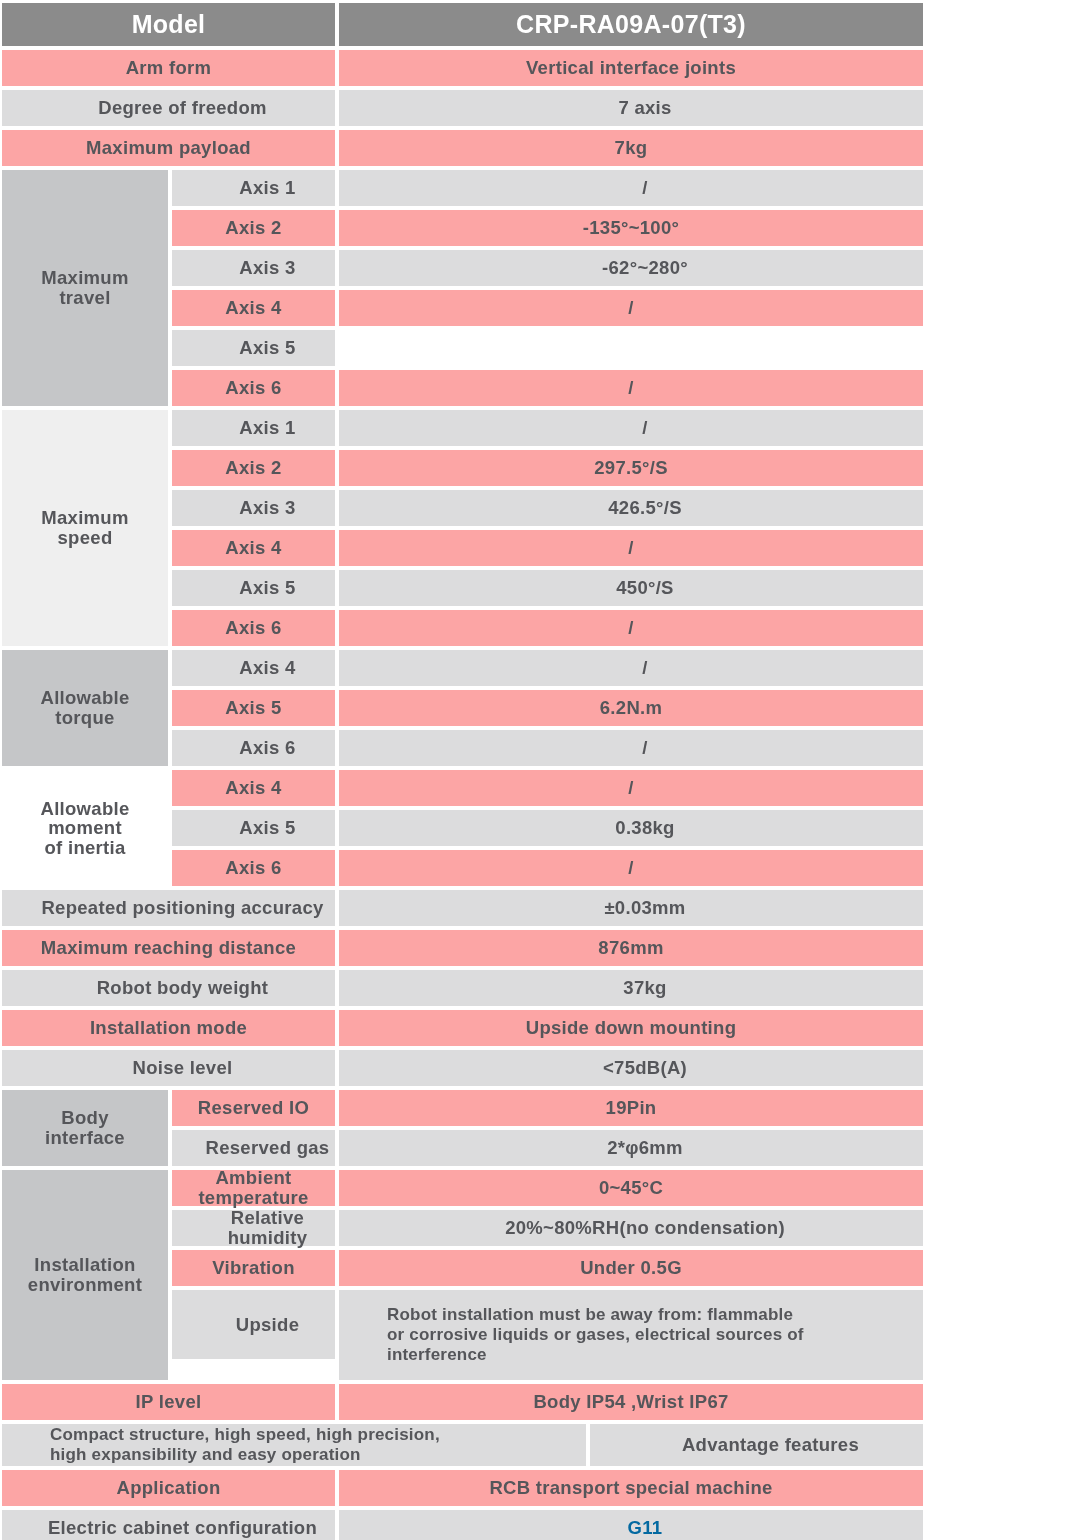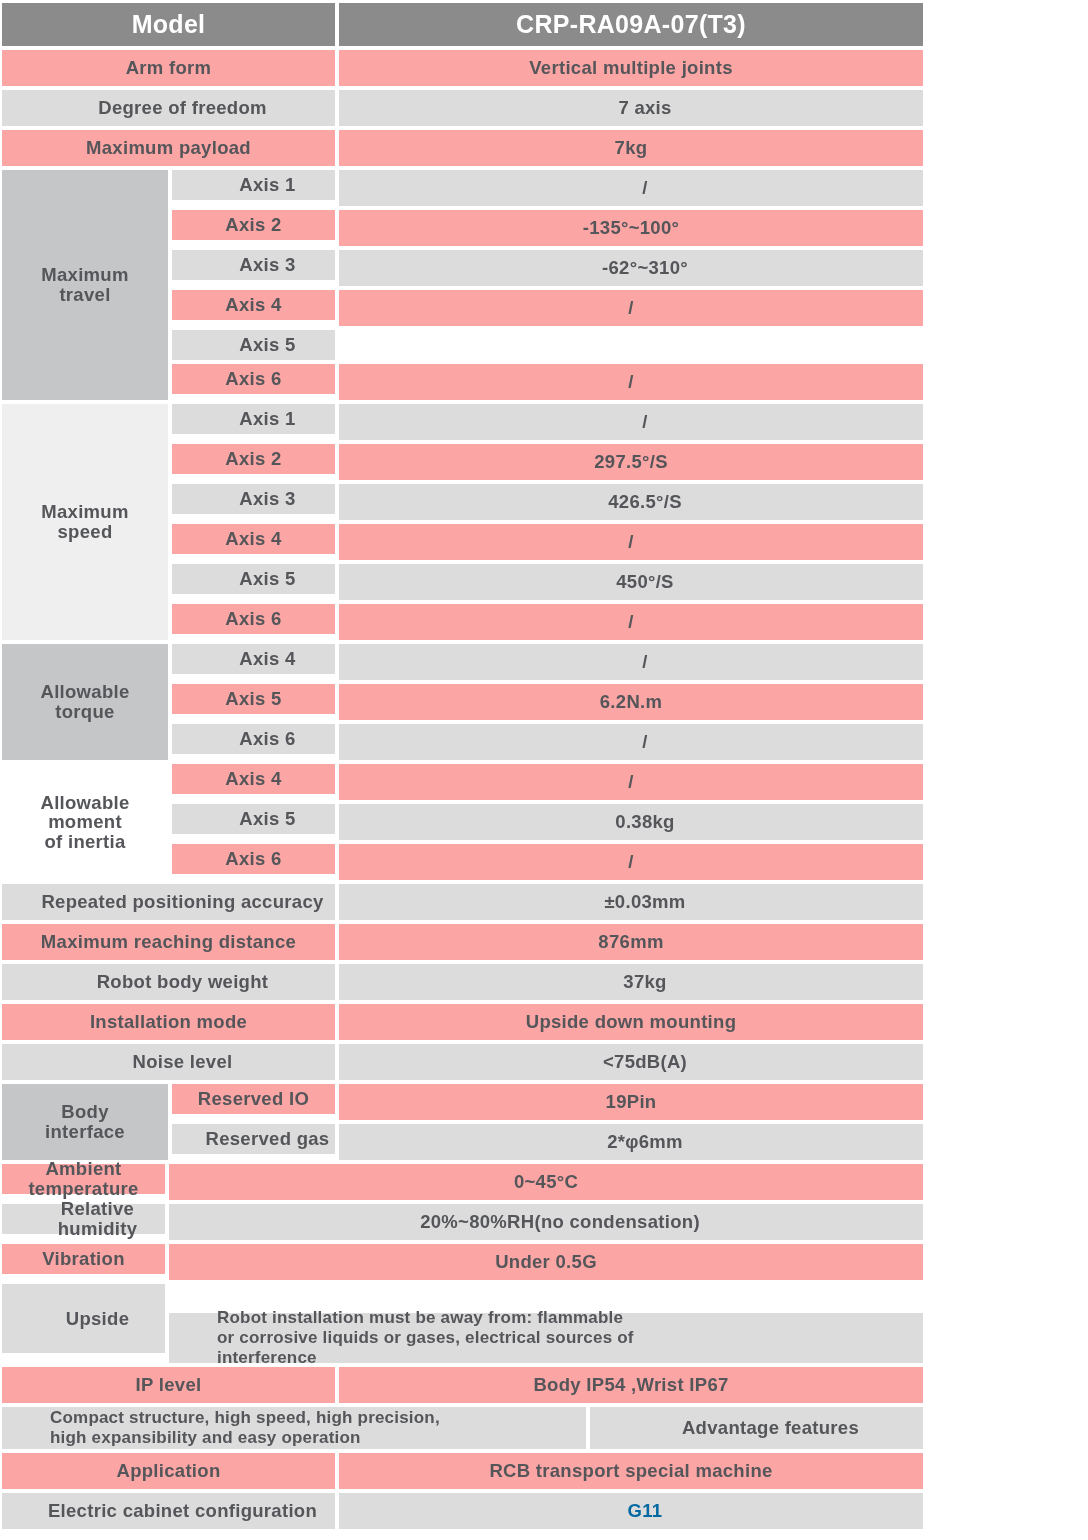--- a/index.html
+++ b/index.html
@@ -23,21 +23,21 @@
   .cell {
     display: flex; align-items: center; justify-content: center;
     text-align: center;
     color: #55565a;
     font-size: 18.5px; font-weight: bold; letter-spacing: 0.3px;
     line-height: 1.06;
     white-space: pre-line;
     overflow: visible;
   }
   .label-full { width: 333px; height: 36px; flex: none; }
-  .axis-label { width: 163px; height: 30px; flex: none; }
+  .axis-label { width: 163px; height: 36px; flex: none; }
   .value      { flex: 1; height: 36px; }
   .cat        { width: 166px; flex: none; }
   .header-row .label-full,
   .header-row .value {
     height: 43px;
     background: #8b8b8b;
     color: #ffffff;
     font-size: 25px;
   }
   .bg-gray  { background: #dcdcdd; padding-left: 28px; }
@@ -56,42 +56,42 @@
 </head>
 <body>
 
 <div class="spec-table">
   <div class="row header-row">
     <div class="cell label-full">Model</div>
     <div class="cell value">CRP-RA09A-07(T3)</div>
   </div>
   <div id="table-body"><div class="row">
         <div class="cell label-full bg-white">Arm form</div>
-        <div class="cell value bg-white">Vertical multiple joints</div>
+        <div class="cell value bg-white">Vertical interface joints</div>
       </div><div class="row">
         <div class="cell label-full bg-gray">Degree of freedom</div>
         <div class="cell value bg-gray">7 axis</div>
       </div><div class="row">
         <div class="cell label-full bg-white">Maximum payload</div>
         <div class="cell value bg-white">7kg</div>
       </div><div class="band">
         <div class="cell cat cat-dark">Maximum
 travel</div>
         <div class="band-rows">
           <div class="row">
             <div class="cell axis-label bg-gray">Axis 1</div>
             <div class="cell value bg-gray">/</div>
           </div>
           <div class="row">
             <div class="cell axis-label bg-white">Axis 2</div>
             <div class="cell value bg-white">-135°~100°</div>
           </div>
           <div class="row">
             <div class="cell axis-label bg-gray">Axis 3</div>
-            <div class="cell value bg-gray">-62°~310°</div>
+            <div class="cell value bg-gray">-62°~280°</div>
           </div>
           <div class="row">
             <div class="cell axis-label bg-white">Axis 4</div>
             <div class="cell value bg-white">/</div>
           </div>
           <div class="row">
             <div class="cell axis-label bg-gray">Axis 5</div>
           </div>
           <div class="row">
             <div class="cell axis-label bg-white">Axis 6</div>
@@ -184,38 +184,40 @@
           <div class="row">
             <div class="cell axis-label bg-white">Reserved IO</div>
             <div class="cell value bg-white">19Pin</div>
           </div>
           <div class="row">
             <div class="cell axis-label bg-gray">Reserved gas</div>
             <div class="cell value bg-gray">2*φ6mm</div>
           </div>
         </div>
       </div><div class="band">
+        <div class="cell cat cat-dark">Installation
+environment</div>
         <div class="band-rows">
           <div class="row">
             <div class="cell axis-label bg-white">Ambient
 temperature</div>
             <div class="cell value bg-white">0~45°C</div>
           </div>
           <div class="row">
             <div class="cell axis-label bg-gray">Relative
 humidity</div>
             <div class="cell value bg-gray">20%~80%RH(no condensation)</div>
           </div>
           <div class="row">
             <div class="cell axis-label bg-white">Vibration</div>
             <div class="cell value bg-white">Under 0.5G</div>
           </div>
           <div class="row">
             <div class="cell axis-label bg-gray" style="height: 69px;">Upside</div>
-            <div class="cell value bg-gray align-left" style="height: 50px; margin-top: 29px;">Robot installation must be away from: flammable
+            <div class="cell value bg-gray align-left" style="height: 90px;">Robot installation must be away from: flammable
 or corrosive liquids or gases, electrical sources of
 interference</div>
           </div>
         </div>
       </div><div class="row">
         <div class="cell label-full bg-white">IP level</div>
         <div class="cell value bg-white">Body IP54 ,Wrist IP67</div>
       </div><div class="row">
         <div class="cell value bg-gray align-left" style="height: 42px;">Compact structure, high speed, high precision,
 high expansibility and easy operation</div>

